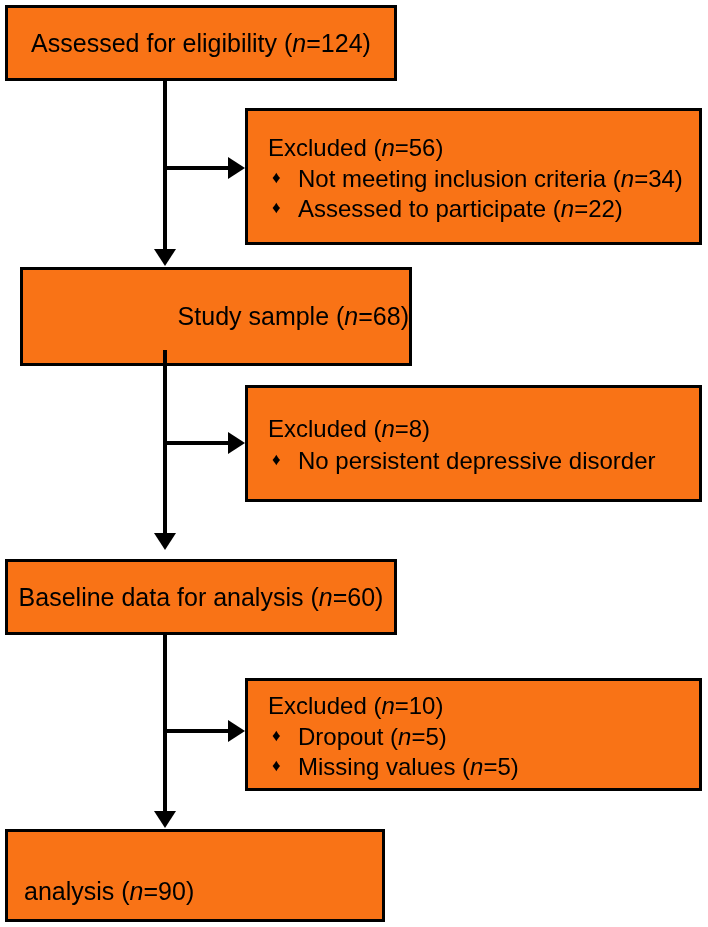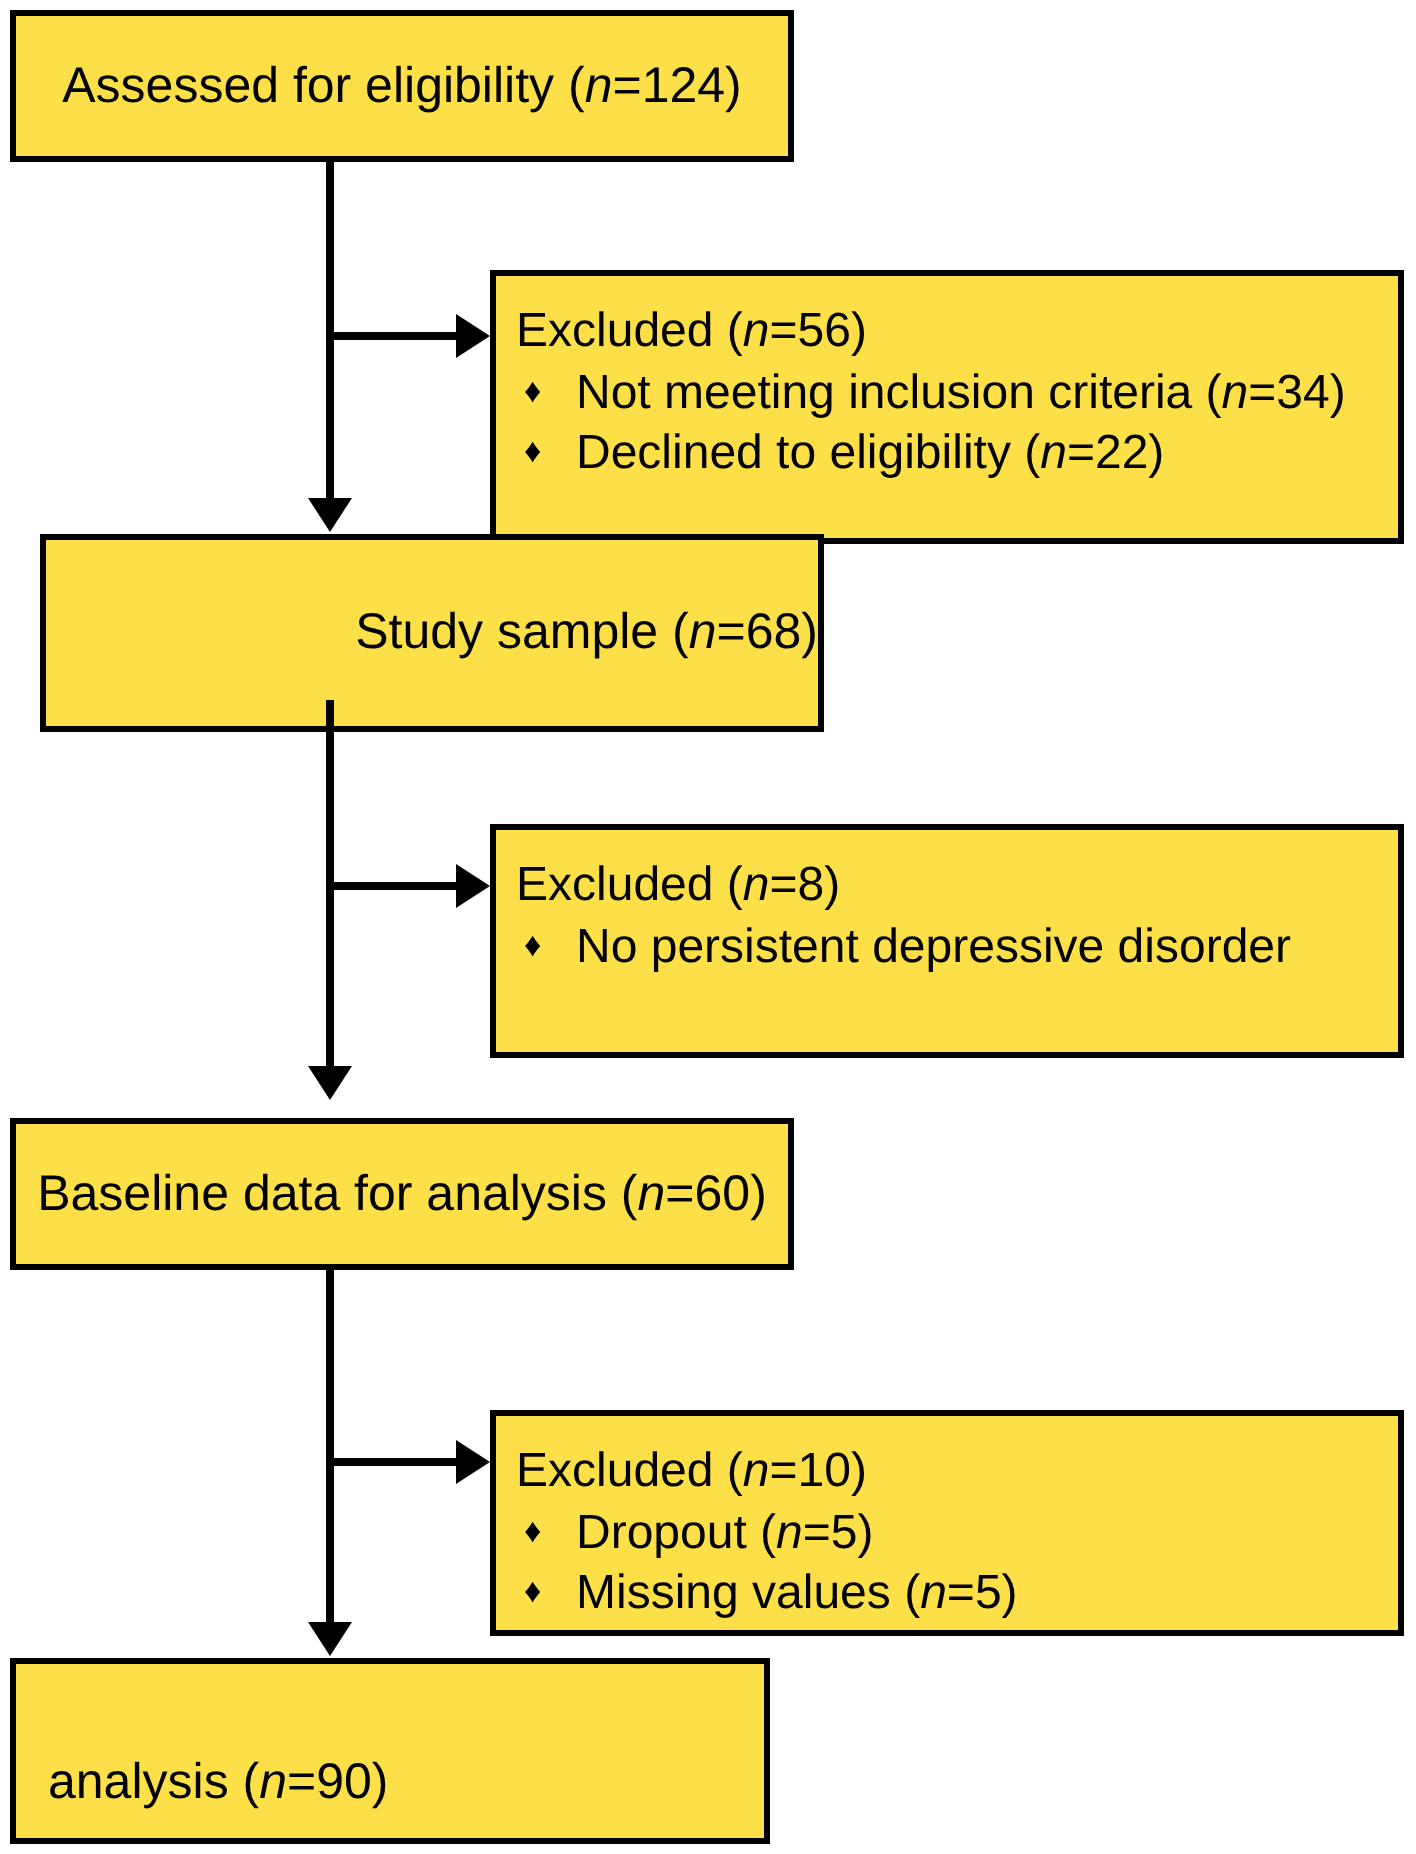--- a/index.html
+++ b/index.html
@@ -13,21 +13,21 @@
     height: 927px;
     background: #ffffff;
     font-family: "Liberation Sans", sans-serif;
     color: #000000;
     overflow: hidden;
   }
   .node-box {
     position: absolute;
     box-sizing: border-box;
     border: 3px solid #000000;
-    background: #fde047;
+    background: #f97316;
     display: flex;
     flex-direction: column;
     justify-content: center;
   }
   .main-box {
     align-items: center;
   }
   .main-box .box-text {
     text-align: center;
     font-size: 25px;
@@ -36,23 +36,22 @@
   }
   .main-box.left-align {
     align-items: flex-start;
   }
   .main-box.left-align .box-text {
     text-align: left;
     padding-left: 16px;
     white-space: normal;
   }
   .excl-box {
-    justify-content: flex-start;
-    padding: 14px 10px 10px 10px;
-    margin-top: 27px;
+    justify-content: center;
+    padding: 14px 10px 10px 20px;
   }
   .excl-title {
     font-size: 24px;
     line-height: 1.18;
     white-space: nowrap;
   }
   .excl-list {
     list-style: none;
     margin: 2px 0 0 0;
     padding: 0;
@@ -118,21 +117,21 @@
   <div class="conn-v" style="left:163px; top:81px; width:4px; height:170px;"></div>
   <div class="arrow-down" style="left:154px; top:249px;"></div>
 
   <div class="conn-h" style="left:163px; top:166px; width:68px; height:4px;"></div>
   <div class="arrow-right" style="left:228px; top:157px;"></div>
 
   <div class="node-box excl-box" style="left:245px; top:108px; width:457px; height:137px;">
     <div class="excl-title"><span>Excluded (</span><span class="n-italic">n</span><span>=56)</span></div>
     <ul class="excl-list">
       <li><span class="bullet-diamond">♦</span><span>Not meeting inclusion criteria (</span><span class="n-italic">n</span><span>=34)</span></li>
-      <li><span class="bullet-diamond">♦</span><span>Declined to eligibility (</span><span class="n-italic">n</span><span>=22)</span></li>
+      <li><span class="bullet-diamond">♦</span><span>Assessed to participate (</span><span class="n-italic">n</span><span>=22)</span></li>
     </ul>
   </div>
 
   <div class="node-box main-box" style="left:20px; top:267px; width:392px; height:99px;align-items:flex-end;">
     <div class="box-text"><span>Study sample (</span><span class="n-italic">n</span><span>=68)</span></div>
   </div>
 
   <div class="conn-v" style="left:163px; top:350px; width:4px; height:185px;"></div>
   <div class="arrow-down" style="left:154px; top:533px;"></div>
 

